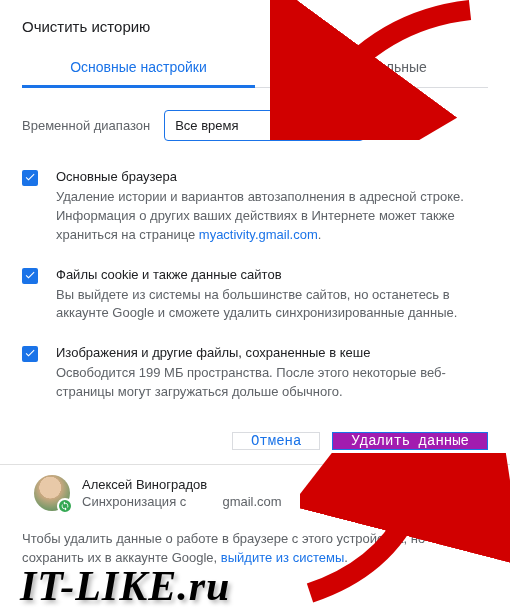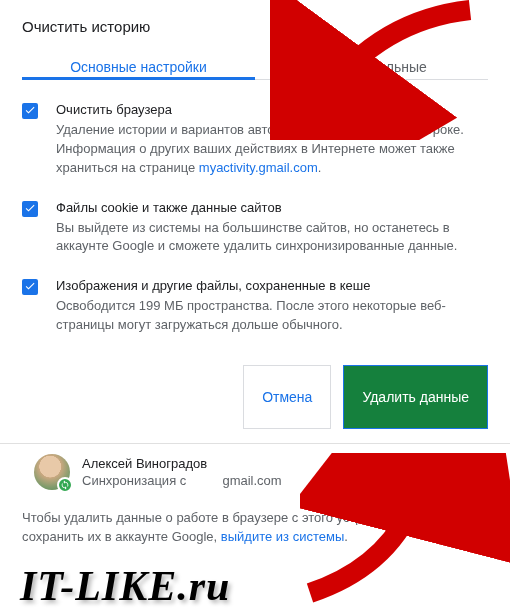--- a/index.html
+++ b/index.html
@@ -22,21 +22,21 @@
     margin-bottom: 14px;
   }
   .tabs {
     display: flex;
     border-bottom: 1px solid #dadce0;
     margin-bottom: 22px;
   }
   .tab {
     flex: 1;
     text-align: center;
-    padding: 10px 0 4px 0;
+    padding: 10px 0 12px 0;
     font-size: 14px;
     font-weight: 500;
     color: #5f6368;
     cursor: pointer;
     position: relative;
   }
   .tab.active {
     color: #1a73e8;
   }
   .tab.active::after {
@@ -99,33 +99,34 @@
     line-height: 1.45;
   }
   .opt-desc .link { color: #1a73e8; }
   .buttons {
     display: flex;
     justify-content: flex-end;
     gap: 12px;
     padding: 8px 22px 14px 22px;
   }
   .btn {
-    padding: 23px 18px;
+    padding: 0 18px;
     font-size: 14px;
     border-radius: 0;
     cursor: pointer;
     font-weight: 500;
+    font-family: Liberation Mono, monospace;
   }
   .btn-cancel {
     background: #fff;
     border: 1px solid #dadce0;
     color: #1a73e8;
   }
   .btn-delete {
-    background: #15803d;
+    background: #a21caf;
     border: 1px solid #1a73e8;
     color: #fff;
   }
   .footer-sep {
     height: 1px;
     background: #e0e0e0;
     margin: 0 0 0 0;
   }
   .profile {
     display: flex;
@@ -191,31 +192,38 @@
 <body>
 
 <div class="dialog">
   <div class="title">Очистить историю</div>
 
   <div class="tabs">
     <div class="tab active">Основные настройки</div>
     <div class="tab">Дополнительные</div>
   </div>
 
+  <div class="range-row">
+    <div class="range-label">Временной диапазон</div>
+    <div class="select">
+      <span>Все время</span>
+      <span class="chev">▼</span>
+    </div>
+  </div>
 
   <div class="option">
     <div class="cb-wrap">
       <div class="cb">
         <svg viewBox="0 0 24 24">
             <path d="M9 16.2 4.8 12l-1.4 1.4L9 19 21 7l-1.4-1.4z"></path>
           </svg>
       </div>
     </div>
     <div class="opt-text">
-      <div class="opt-title">Очистить браузера</div>
+      <div class="opt-title">Основные браузера</div>
       <div class="opt-desc">
         <span>Удаление истории и вариантов автозаполнения в адресной строке. Информация о других ваших действиях в Интернете может также храниться на странице </span><span class="link">myactivity.gmail.com</span><span>.</span>
       </div>
     </div>
   </div>
 
   <div class="option">
     <div class="cb-wrap">
       <div class="cb">
         <svg viewBox="0 0 24 24">

